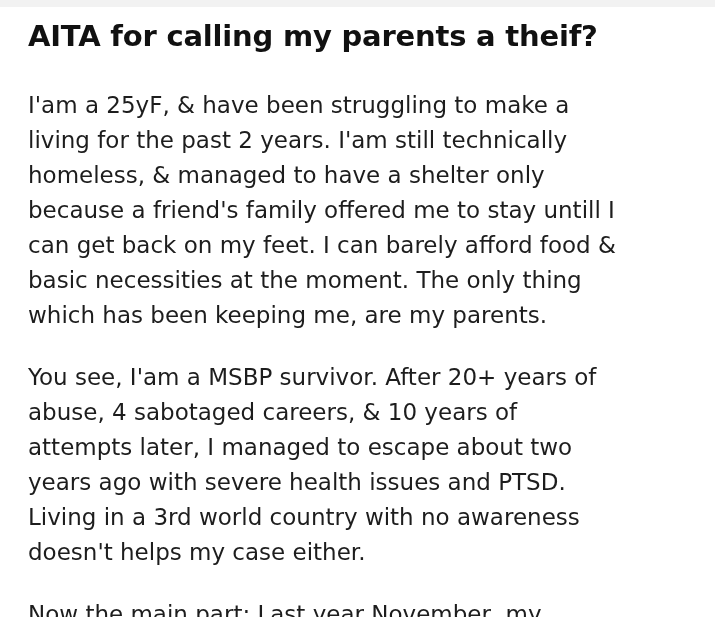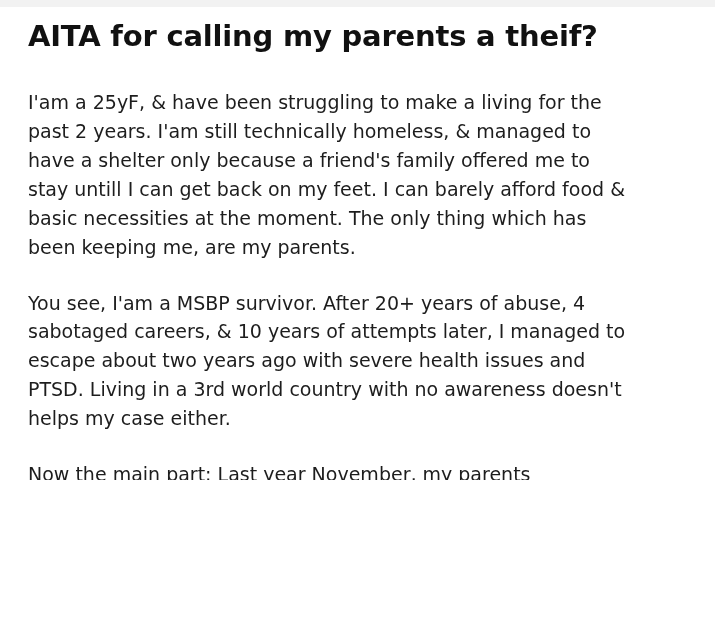--- a/index.html
+++ b/index.html
@@ -35,21 +35,21 @@
     padding-top: 18px;
     font-size: 29px;
     line-height: 1.25;
     font-weight: bold;
     letter-spacing: -0.2px;
     color: #111111;
   }
   .body-text {
     margin: 0;
     padding-top: 34px;
-    font-size: 19px;
+    font-size: 23px;
     line-height: 1.52;
     color: #1d1d1d;
     font-weight: 400;
   }
   .para {
     margin: 0 0 27px 0;
   }
   .para:last-child {
     margin-bottom: 0;
   }

